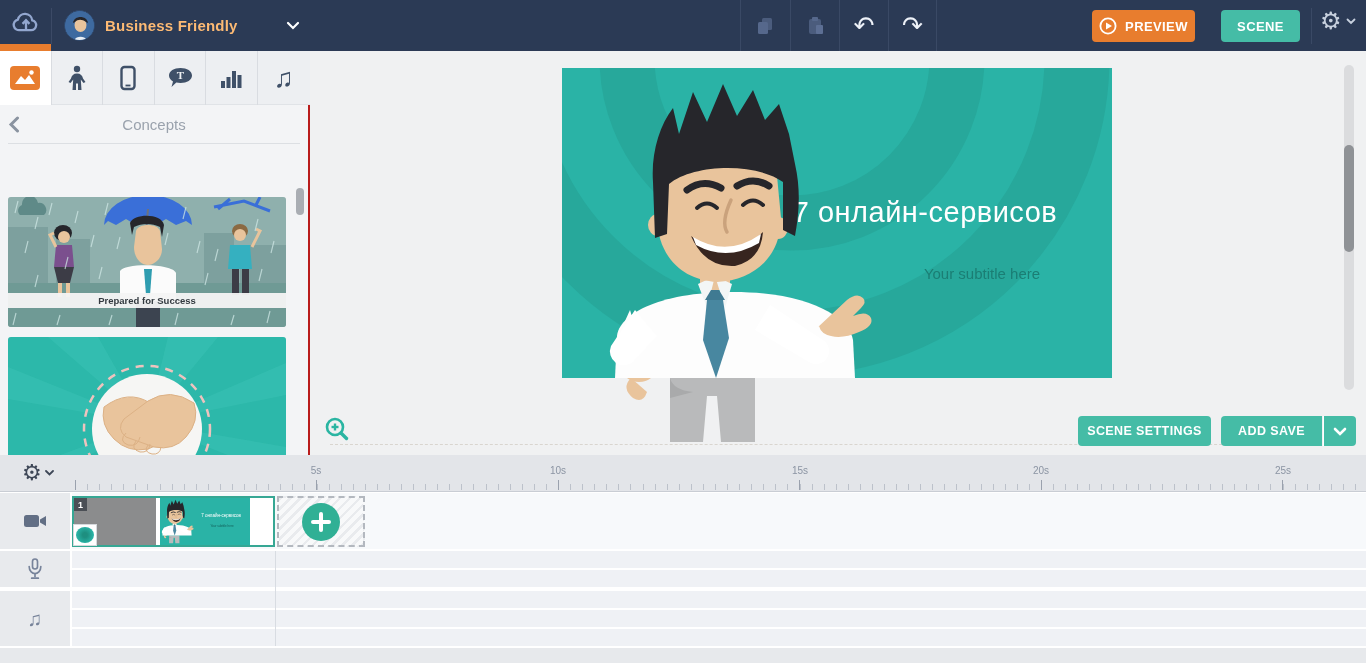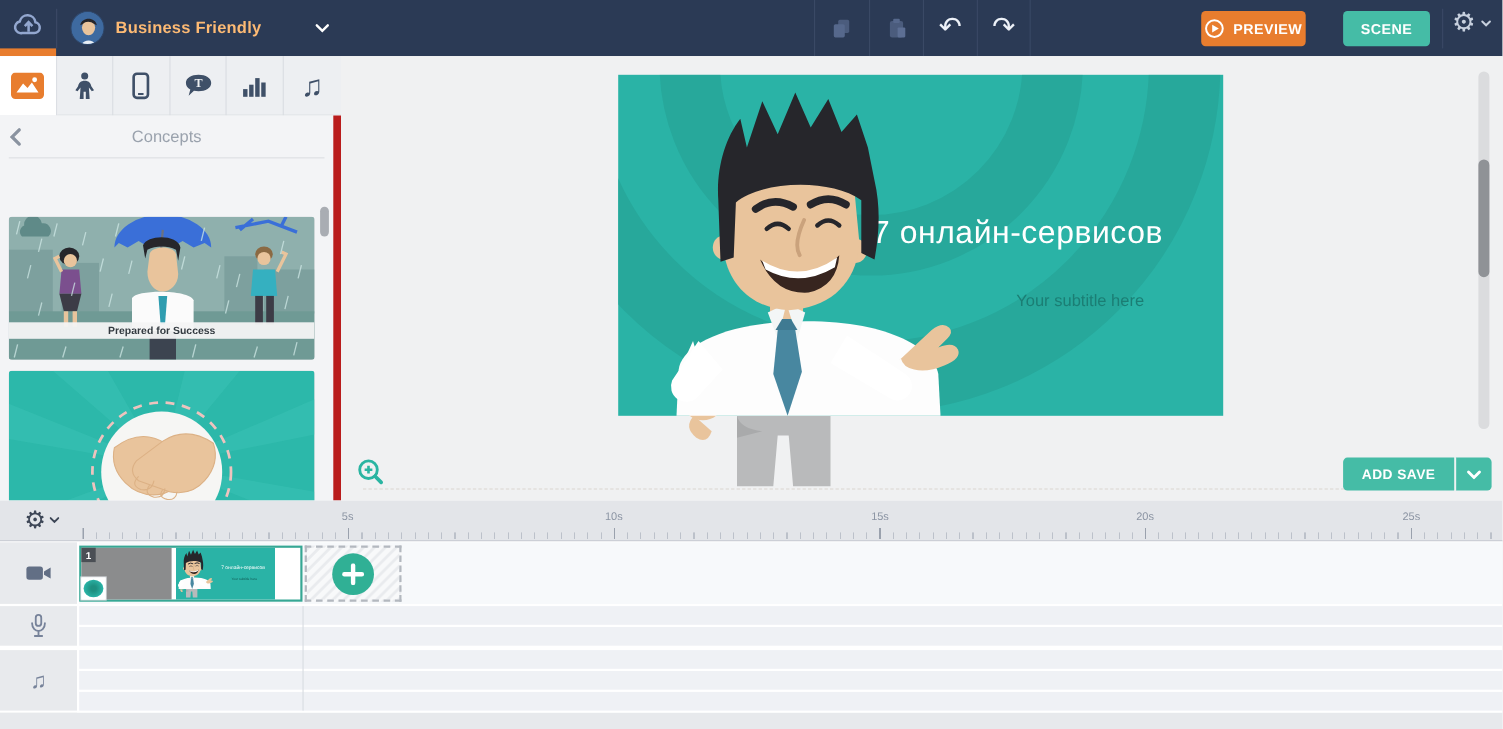--- a/index.html
+++ b/index.html
@@ -13,31 +13,31 @@
   #logo-divider { position:absolute; left:51px; top:8px; width:1px; height:36px; background:#3c4a66; }
   #project-select { position:absolute; left:58px; top:0; width:250px; height:51px; display:flex; align-items:center; cursor:pointer; }
   #avatar { width:31px; height:31px; border-radius:50%; background:#3e6aa0; overflow:hidden; flex:0 0 31px; margin-left:6px; border:1px solid #2f4668; }
   #project-name { color:#fdba74; font-size:15px; font-weight:bold; margin-left:10px; letter-spacing:.2px; }
   #project-caret { position:absolute; right:8px; top:21px; }
   .htool { position:absolute; top:0; width:49px; height:51px; display:flex; align-items:center; justify-content:center; border-left:1px solid #3a4965; }
   .htool.last { border-right:1px solid #3a4965; }
   .uglyph { font-size:25px; line-height:1; color:#edf1f8; }
   .btn { border-radius:4px; color:#fff; font-weight:bold; font-size:13px; letter-spacing:.4px;
          display:flex; align-items:center; justify-content:center; cursor:pointer; }
-  #preview-btn { position:absolute; left:1092px; top:10px; width:95px; height:32px; background:#e87d2e; gap:8px; }
+  #preview-btn { position:absolute; left:1092px; top:10px; width:103px; height:32px; background:#e87d2e; gap:8px; }
   #save-btn { position:absolute; left:1221px; top:10px; width:79px; height:32px; background:#45bca6; }
   #header-gear-divider { position:absolute; left:1311px; top:8px; width:1px; height:36px; background:#3a4965; }
   #header-gear { position:absolute; left:1320px; top:9px; display:flex; align-items:center; gap:4px; cursor:pointer; }
   #header-gear .uglyph { font-size:24px; color:#c7d0de; }
 
   
   #tabstrip { position:absolute; left:0; top:51px; width:310px; height:54px; background:#edeff2; display:flex; border-bottom:1px solid #e0e3e7; }
   .tab { width:51.6px; height:54px; display:flex; align-items:center; justify-content:center; border-right:1px solid #d9dce1; cursor:pointer; }
   .tab.active { background:#fff; }
-  #sidebar { position:absolute; left:0; top:105px; width:310px; height:355px; background:#f3f4f6; border-right:7px solid #b91c1c; overflow:hidden; }
+  #sidebar { position:absolute; left:0; top:105px; width:310px; height:355px; background:#f3f4f6; border-right:2px solid #b91c1c; overflow:hidden; }
   #panel-head { position:relative; height:39px; }
   #back-chevron { position:absolute; left:8px; top:11px; cursor:pointer; }
   #panel-title { text-align:center; line-height:39px; color:#9aa2ad; font-size:15px; }
   #panel-head-rule { position:absolute; left:8px; right:8px; bottom:0; height:1px; background:#dcdfe3; }
   #count-row { position:relative; height:46px; }
   #count-label { position:absolute; left:10px; top:15px; font-size:13px; color:#6a7380; }
   #fav-star { position:absolute; right:12px; top:8px; font-size:24px; color:#3ec39f; cursor:pointer; line-height:1; }
   .thumb { position:absolute; left:8px; width:278px; border-radius:3px; overflow:hidden; cursor:pointer; background:#cfd3d6; }
   #thumb-1 { top:92px; height:130px; }
   #thumb-2 { top:232px; height:130px; }
@@ -341,20 +341,23 @@
   </svg>
   <div id="stage-bottom-guide"></div>
 
   <svg id="zoom-in-btn" viewBox="0 0 30 30">
     <circle cx="13" cy="12" r="8" fill="none" stroke="#2ab5a2" stroke-width="2.6"></circle>
     <line x1="13" y1="8.5" x2="13" y2="15.5" stroke="#2ab5a2" stroke-width="2.4"></line>
     <line x1="9.5" y1="12" x2="16.5" y2="12" stroke="#2ab5a2" stroke-width="2.4"></line>
     <line x1="19" y1="18" x2="24.5" y2="23.5" stroke="#2ab5a2" stroke-width="3.4" stroke-linecap="round"></line>
   </svg>
 
+  <div id="scene-settings-btn" class="btn stage-btn">
+    <span>SCENE SETTINGS</span>
+  </div>
   <div id="add-scene-btn" class="btn stage-btn">
     <span>ADD SAVE</span>
   </div>
   <div id="add-scene-caret-btn">
     <svg width="14" height="9" viewBox="0 0 14 9">
       <polyline points="2,2 7,7 12,2" fill="none" stroke="#fff" stroke-width="2.6" stroke-linecap="round"></polyline>
     </svg>
   </div>
 
   <div id="stage-scrollbar">

